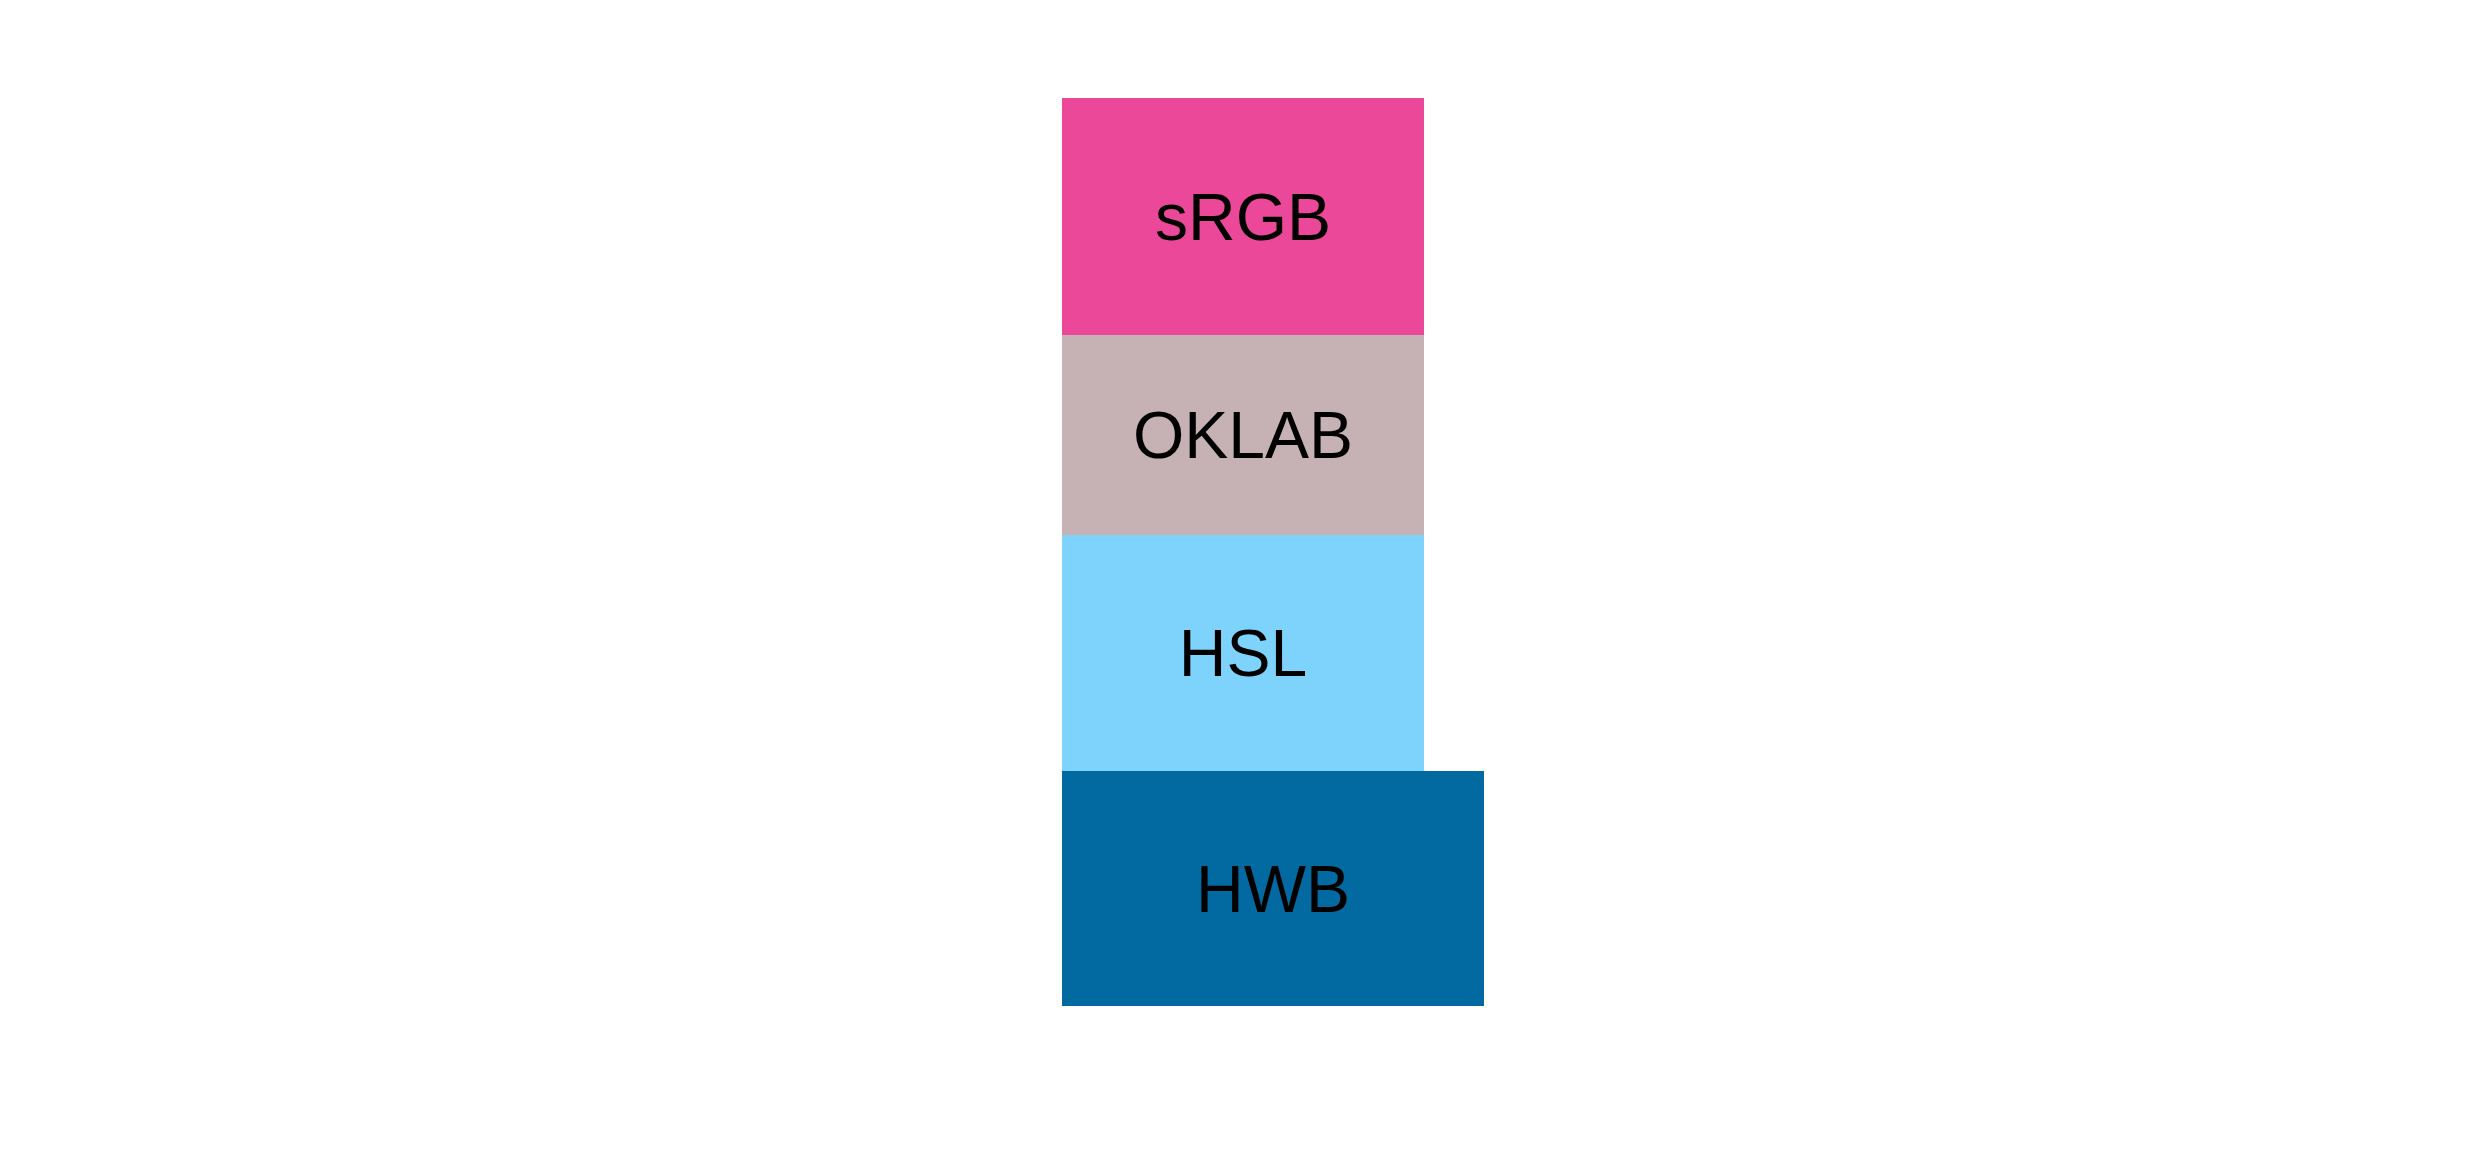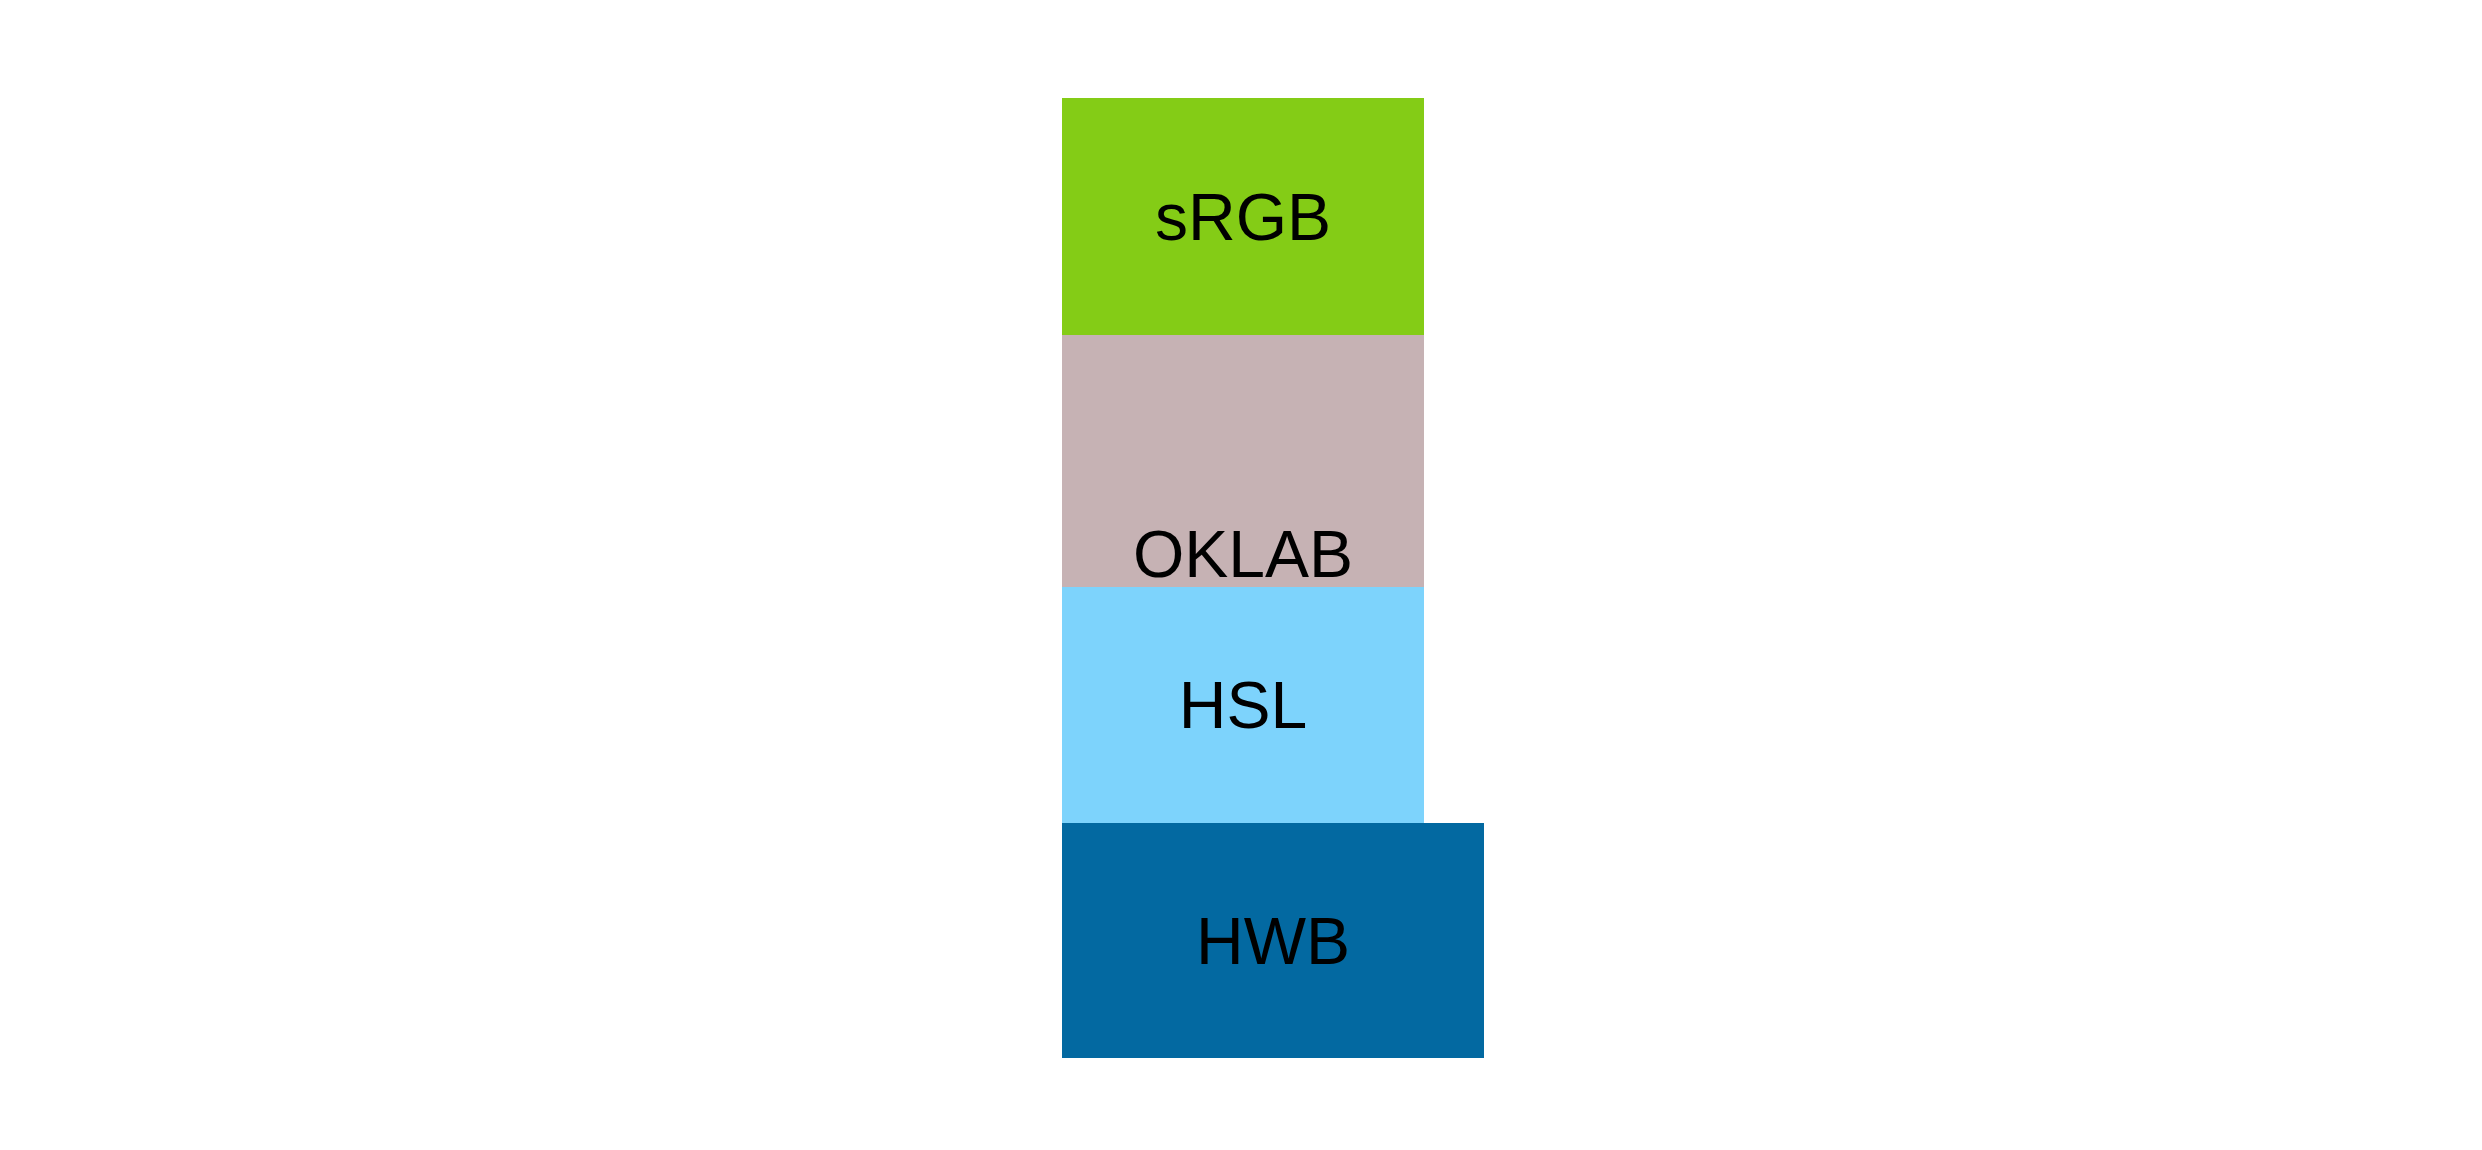--- a/index.html
+++ b/index.html
@@ -57,25 +57,25 @@
   .swatch-hsl   { height: 236px; }
   .swatch-hwb   { height: 235px; }
 </style>
 </head>
 <body style="background: rgb(255, 255, 255);">
 
 <div class="canvas">
 
   <div class="swatch-stack" style="left: 1062px; top: 98px; width: 362px;">
 
-    <div class="swatch swatch-srgb" style="background-color: #84cc16; height: 237px; width: 362px;">
+    <div class="swatch swatch-srgb" style="background-color: #ec4899; height: 237px; width: 362px;">
       <span class="swatch-label">sRGB</span>
     </div>
 
-    <div class="swatch swatch-oklab" style="background-color: rgb(198, 178, 180); height: 252px; width: 362px; align-items: flex-end;">
+    <div class="swatch swatch-oklab" style="background-color: rgb(198, 178, 180); height: 200px; width: 362px;">
       <span class="swatch-label">OKLAB</span>
     </div>
 
     <div class="swatch swatch-hsl" style="background-color: #7dd3fc; height: 236px; width: 362px;">
       <span class="swatch-label">HSL</span>
     </div>
 
     <div class="swatch swatch-hwb" style="background-color: #0369a1; height: 235px; width: 422px;">
       <span class="swatch-label">HWB</span>
     </div>

